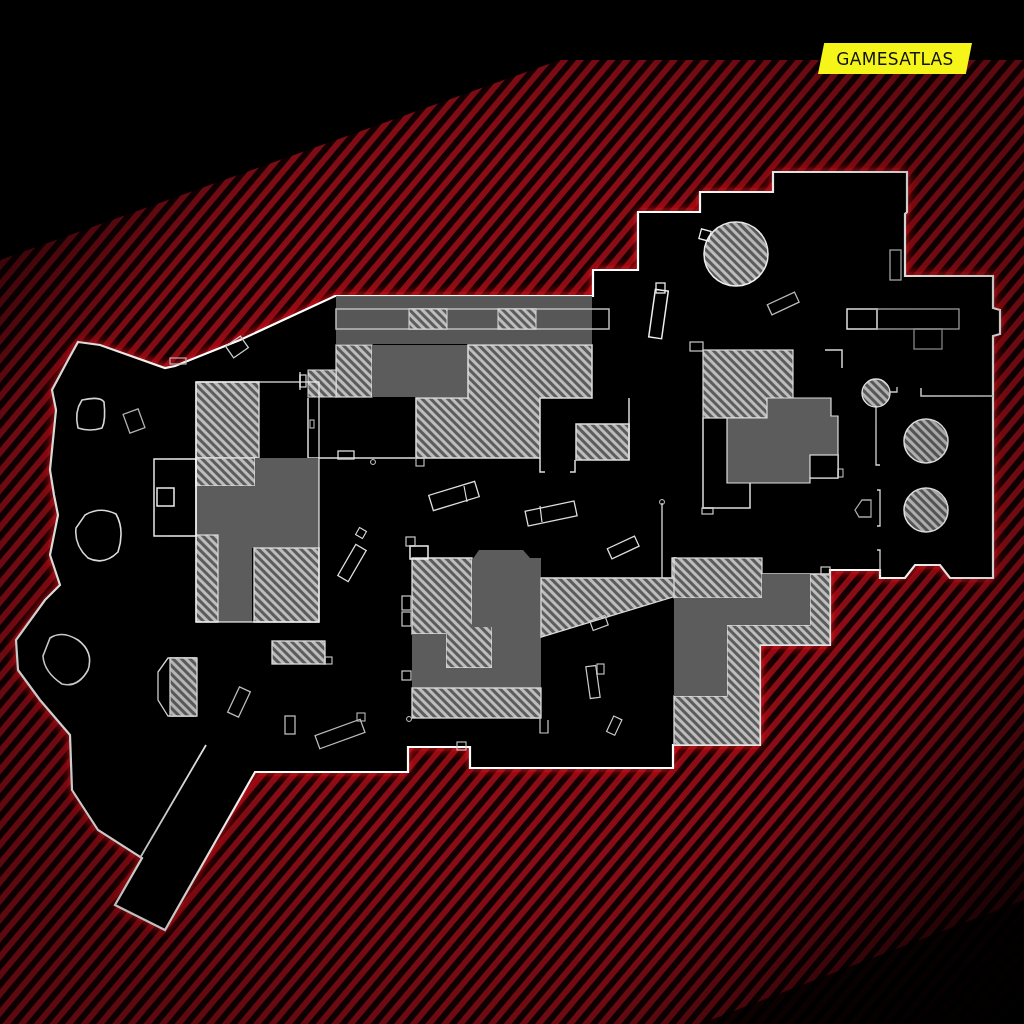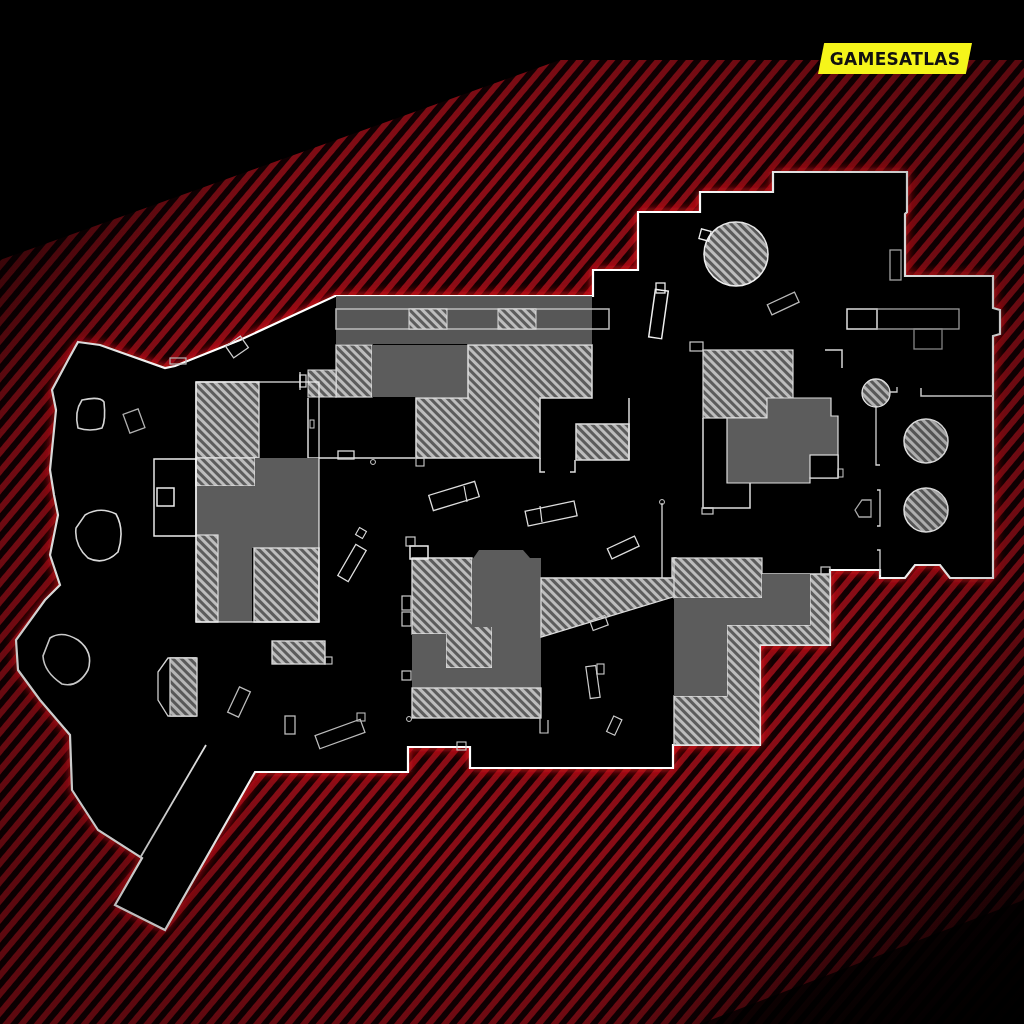--- a/index.html
+++ b/index.html
@@ -4,21 +4,21 @@
 <style>
   html, body { margin: 0; padding: 0; background: #000; }
   body { width: 1024px; height: 1024px; overflow: hidden; position: relative; font-family: "DejaVu Sans", sans-serif; }
   #map-svg { position: absolute; left: 0; top: 0; width: 1024px; height: 1024px; display: block; }
   .brand-badge {
     position: absolute; left: 818px; top: 43px; width: 154px; height: 31px;
     background: #f5f51a; clip-path: polygon(4% 0, 100% 0, 96% 100%, 0 100%);
     display: flex; align-items: center; justify-content: center;
   }
   .brand-text {
-    font-family: "DejaVu Sans", sans-serif; font-weight: bold; font-size: 17px;
+    font-family: "DejaVu Sans", sans-serif; font-weight: normal; font-size: 17px;
     color: #111; letter-spacing: 0.3px;
   }
 </style>
 </head>
 <body>
 
 <svg id="map-svg" viewBox="0 0 1024 1024" xmlns="http://www.w3.org/2000/svg">
   <defs>
     <pattern id="redHatch" patternUnits="userSpaceOnUse" width="12" height="12" patternTransform="rotate(40)">
       <rect width="12" height="12" fill="#120002"></rect>

